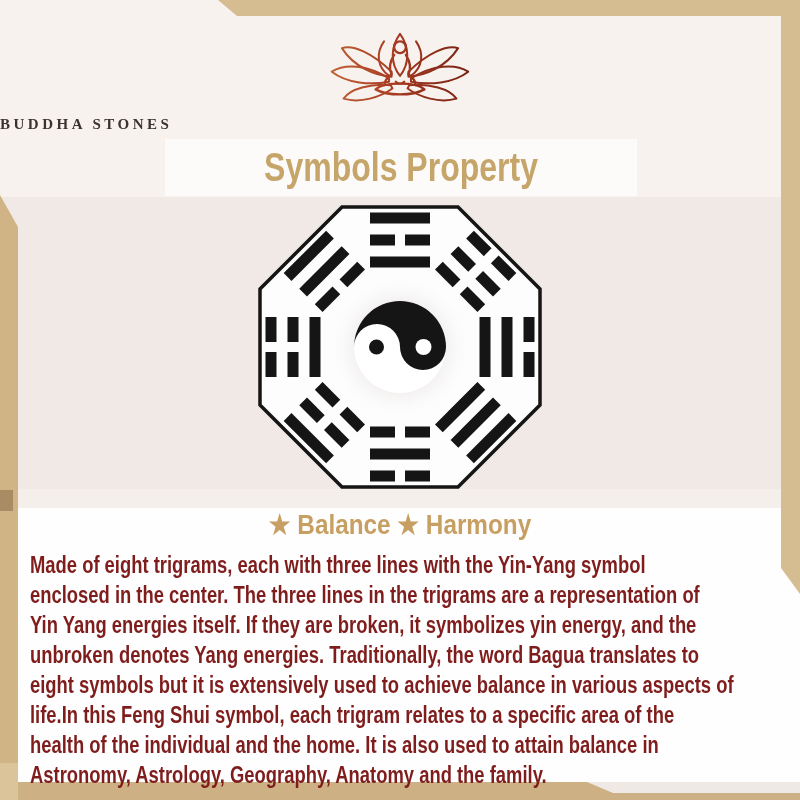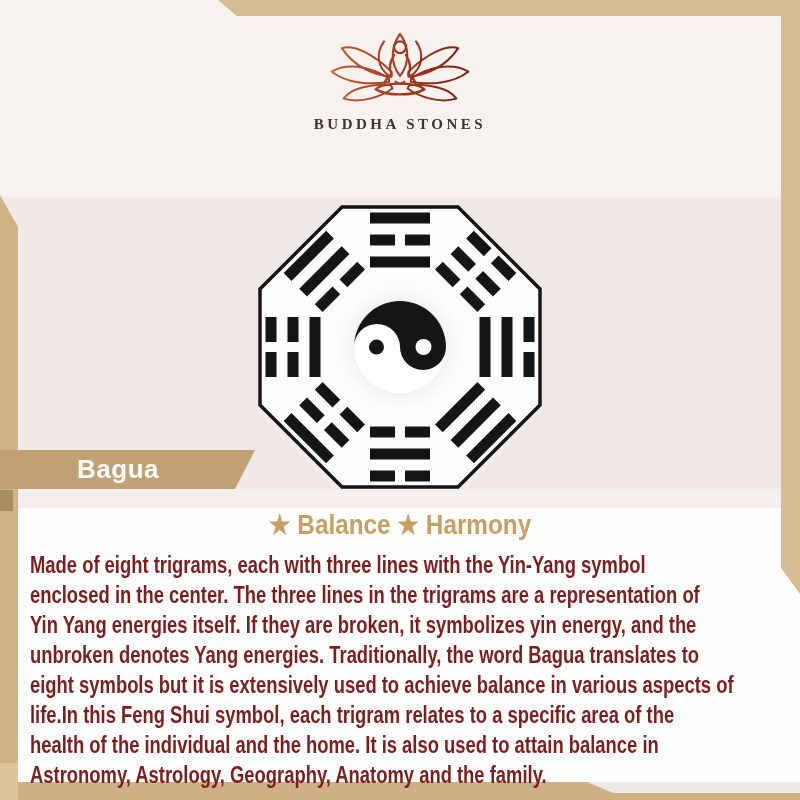--- a/index.html
+++ b/index.html
@@ -23,21 +23,21 @@
     clip-path:polygon(218px 0,800px 0,800px 16px,237px 16px);}
   #right-strip{left:781px;top:0;width:19px;height:594px;background:#d6bc91;
     clip-path:polygon(0 0,19px 0,19px 594px,0 568px);}
   #left-strip{left:0;top:195px;width:18px;height:605px;background:#d0b485;
     clip-path:polygon(0 0,18px 32px,18px 605px,0 605px);}
   #left-strip .dark-sq{position:absolute;left:0;top:295px;width:13px;height:21px;background:#aa8c64;}
   #left-strip .light-sq{position:absolute;left:0;top:568px;width:18px;height:37px;background:#dcc49a;}
 
   
   #logo{left:320px;top:27px;width:160px;height:86px;}
-  #brand-name{left:0;top:116px;width:800px;text-align:center;
+  #brand-name{left:0;top:116px;width:800px;text-align:left;
     font-family:"Liberation Serif",serif;font-size:15px;font-weight:600;
     letter-spacing:3.5px;color:#3a3331;}
 
   
   #title-band{left:165px;top:139px;width:472px;height:57px;background:#fdfbfa;}
   #page-title{width:100%;text-align:center;line-height:57px;font-size:40px;font-weight:bold;
     color:#c6a56a;transform:scaleX(.8);transform-origin:50% 50%;white-space:nowrap;}
 
   
   #bagua-svg{left:253px;top:200px;}
@@ -91,20 +91,23 @@
     <g fill="none" stroke="url(#lotus-grad)" stroke-width="2.8" stroke-linecap="round" stroke-linejoin="round">
       <circle cx="95" cy="21" r="7"></circle>
       <path d="M88,30 C83,38 82,47 85,53 C80,57 76,62 77,66"></path>
       <path d="M102,30 C107,38 108,47 105,53 C110,57 114,62 113,66"></path>
       <path d="M90,62 C93,65 97,65 100,62"></path>
       <path d="M66,71 C76,62 114,62 124,71 C110,79 80,79 66,71 Z"></path>
     </g>
   </svg>
   <div class="abs" id="brand-name">BUDDHA STONES</div>
 
+  <div class="abs" id="title-band">
+    <div id="page-title">Symbols Property</div>
+  </div>
 
   <div class="abs" id="top-band"></div>
   <div class="abs" id="right-strip"></div>
   <div class="abs" id="left-strip">
     <div class="dark-sq"></div>
     <div class="light-sq"></div>
   </div>
 
   <svg class="abs" id="bagua-svg" width="294" height="294" viewBox="0 0 294 294">
     <defs>
@@ -171,23 +174,20 @@
       </g>
     <circle cx="147" cy="147" r="73" fill="url(#halo)"></circle>
     <g>
       <circle cx="147" cy="147" r="46" fill="#ffffff"></circle>
       <path d="M101,147 A46,46 0 0 1 193,147 A23,23 0 0 1 147,147 A23,23 0 0 0 101,147 Z" fill="#151515"></path>
       <circle cx="170.5" cy="147" r="8" fill="#ffffff"></circle>
       <circle cx="123.5" cy="147" r="7.5" fill="#151515"></circle>
     </g>
   </svg>
 
-  <div class="abs" id="section-banner">
-    <div id="section-label">Bagua</div>
-  </div>
 
   <div class="abs" id="balance-heading">★ Balance ★ Harmony</div>
   <div class="abs" id="description">
       <div class="para-line">Made of eight trigrams, each with three lines with the Yin-Yang symbol</div>
       <div class="para-line">enclosed in the center. The three lines in the trigrams are a representation of</div>
       <div class="para-line">Yin Yang energies itself. If they are broken, it symbolizes yin energy, and the</div>
       <div class="para-line">unbroken denotes Yang energies. Traditionally, the word Bagua translates to</div>
       <div class="para-line">eight symbols but it is extensively used to achieve balance in various aspects of</div>
       <div class="para-line">life.In this Feng Shui symbol, each trigram relates to a specific area of the</div>
       <div class="para-line">health of the individual and the home. It is also used to attain balance in</div>

